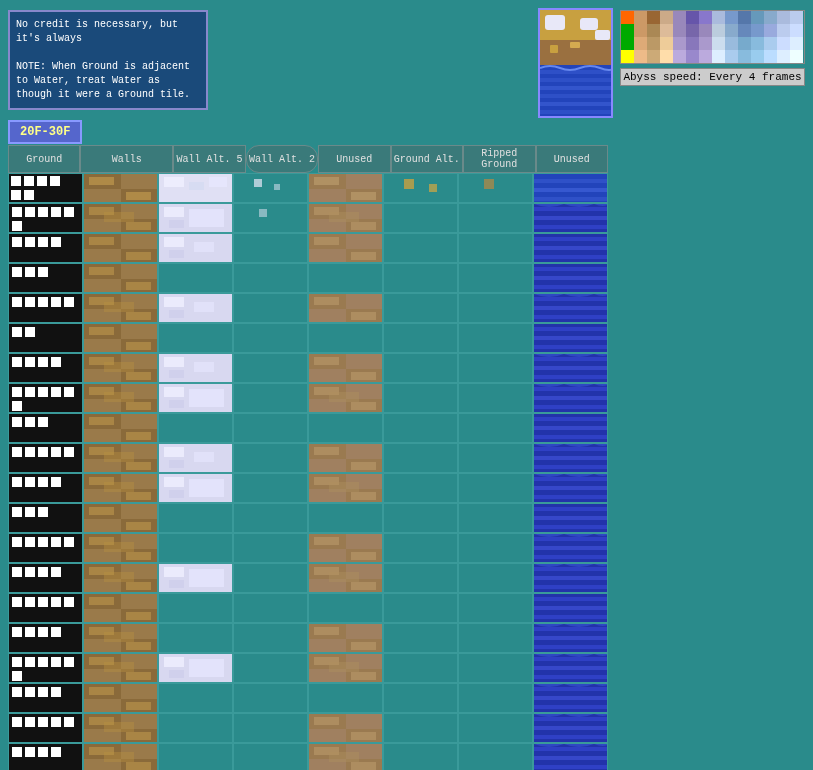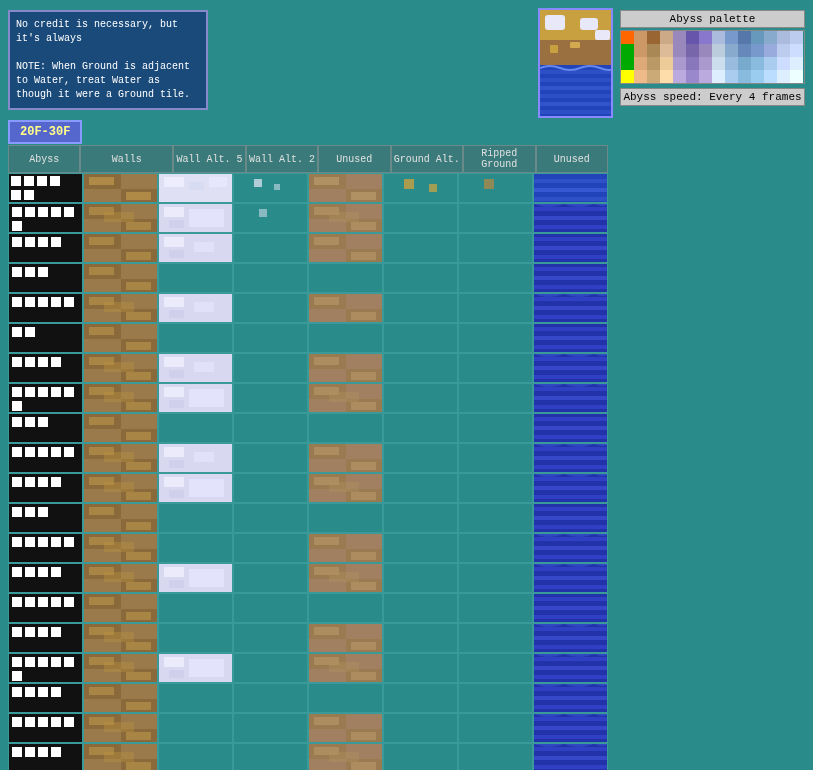--- a/index.html
+++ b/index.html
@@ -182,21 +182,20 @@
 
     <path d="M0,58 Q10,54 20,58 Q30,62 40,58 Q50,54 60,58 Q70,62 75,58" stroke="#6688ee" stroke-width="2" fill="none"></path>
   </svg>
 </div>
 
 <div class="title-bar">
   <div class="range-field">20F-30F</div>
 </div>
 
 <div class="right-panel">
-  <div class="abyss-palette-label">Abyss palette</div>
 
   <div class="palette-grid">
 
     <div class="palette-row">
       <div class="palette-cell" style="background:#ff6600;"></div>
       <div class="palette-cell" style="background:#cc9966;"></div>
       <div class="palette-cell" style="background:#996633;"></div>
       <div class="palette-cell" style="background:#ccaa88;"></div>
       <div class="palette-cell" style="background:#9988bb;"></div>
       <div class="palette-cell" style="background:#6655aa;"></div>
@@ -261,24 +260,24 @@
       <div class="palette-cell" style="background:#eeffff;"></div>
     </div>
   </div>
 
   <div class="abyss-speed-label">Abyss speed: Every 4 frames</div>
 </div>
 
 <div class="main-grid-container">
 
   <div class="header-row">
-    <div class="header-cell" style="width:75px;">Abyss</div>
+    <div class="header-cell" style="width:75px;">Ground</div>
     <div class="header-cell" style="width:96px;">Walls</div>
     <div class="header-cell" style="width:75px;">Wall Alt. 5</div>
-    <div class="header-cell" style="width:75px;">Wall Alt. 2</div>
+    <div class="header-cell" style="width:75px;border-radius:13px;">Wall Alt. 2</div>
     <div class="header-cell" style="width:75px;">Unused</div>
     <div class="header-cell" style="width:75px;">Ground Alt.</div>
     <div class="header-cell" style="width:75px;">Ripped Ground</div>
     <div class="header-cell" style="width:75px;">Unused</div>
   </div>
 
   <div class="data-row">
 
     <div class="data-cell cell-black" style="width:75px;height:30px;">
       <svg width="75" height="30">

